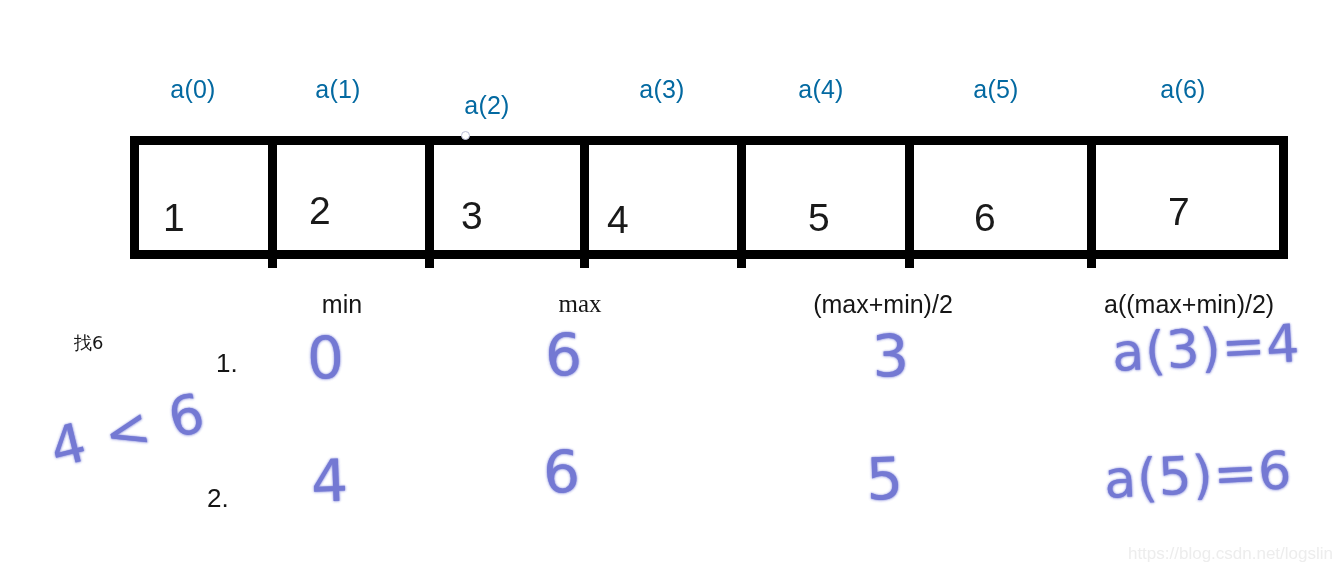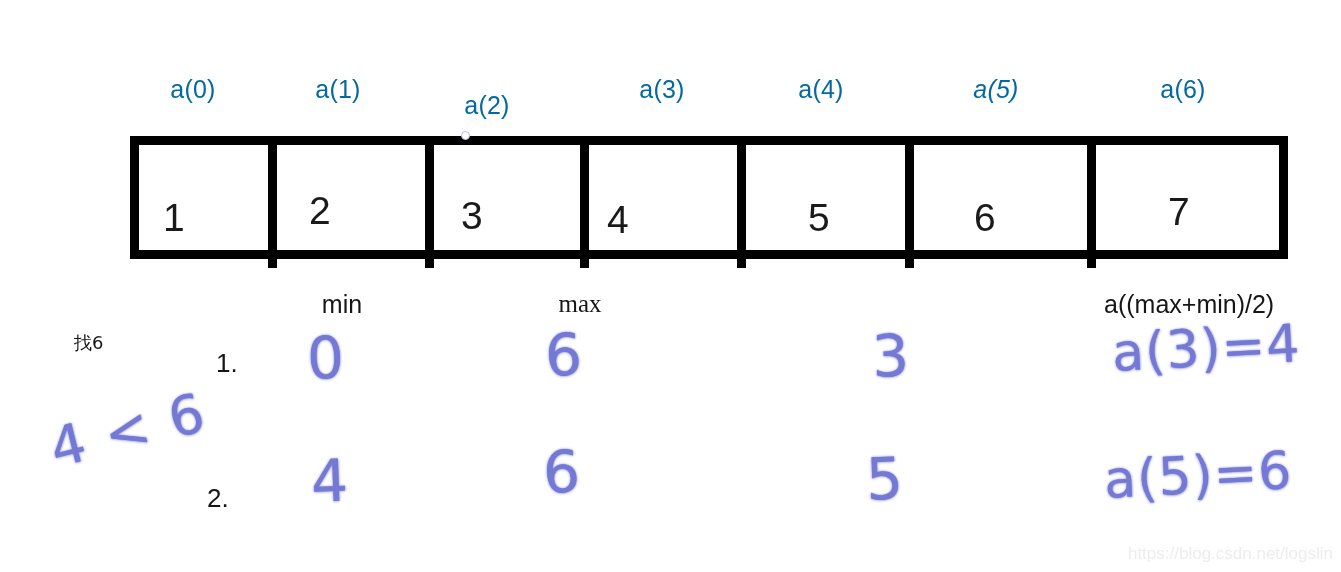--- a/index.html
+++ b/index.html
@@ -134,21 +134,21 @@
 </head>
 <body>
 
 <div id="canvas">
 
   <div class="idx-label" style="left:143px; top:75px; width:100px;">a(0)</div>
   <div class="idx-label" style="left:288px; top:75px; width:100px;">a(1)</div>
   <div class="idx-label" style="left:437px; top:75px; width:100px;margin-top:16px;">a(2)</div>
   <div class="idx-label" style="left:612px; top:75px; width:100px;">a(3)</div>
   <div class="idx-label" style="left:771px; top:75px; width:100px;">a(4)</div>
-  <div class="idx-label" style="left:946px; top:75px; width:100px;font-style:italic;">a(5)</div>
+  <div class="idx-label" style="left:946px; top:75px; width:100px;">a(5)</div>
   <div class="idx-label" style="left:1133px; top:75px; width:100px;">a(6)</div>
 
   <div id="array-frame">
     <div class="cell-divider" style="left:129px;"></div>
     <div class="cell-divider" style="left:286px;"></div>
     <div class="cell-divider" style="left:441px;"></div>
     <div class="cell-divider" style="left:598px;"></div>
     <div class="cell-divider" style="left:766px;"></div>
     <div class="cell-divider" style="left:948px;"></div>
   </div>
@@ -158,20 +158,21 @@
   <div class="cell-value" style="left:163px; top:198px;">1</div>
   <div class="cell-value" style="left:309px; top:191px;">2</div>
   <div class="cell-value" style="left:461px; top:196px;">3</div>
   <div class="cell-value" style="left:607px; top:200px;">4</div>
   <div class="cell-value" style="left:808px; top:198px;">5</div>
   <div class="cell-value" style="left:974px; top:198px;">6</div>
   <div class="cell-value" style="left:1168px; top:192px;">7</div>
 
   <div class="col-head" style="left:292px; top:290px; width:100px;">min</div>
   <div class="col-head" style="left:530px; top:290px; width:100px;font-family:Liberation Serif, serif;">max</div>
+  <div class="col-head" style="left:783px; top:290px; width:200px;">(max+min)/2</div>
   <div class="col-head" style="left:1104px; top:290px; width:240px; text-align:left;">a((max+min)/2)</div>
 
   <div class="note-cn" style="left:74px; top:331px;">找6</div>
 
   <div class="step-num" style="left:216px; top:348px;">1.</div>
   <div class="step-num" style="left:207px; top:483px;">2.</div>
 
   <div class="ink num" style="left:307px; top:329px;">0</div>
   <div class="ink num" style="left:545px; top:326px;">6</div>
   <div class="ink num" style="left:872px; top:327px;">3</div>

